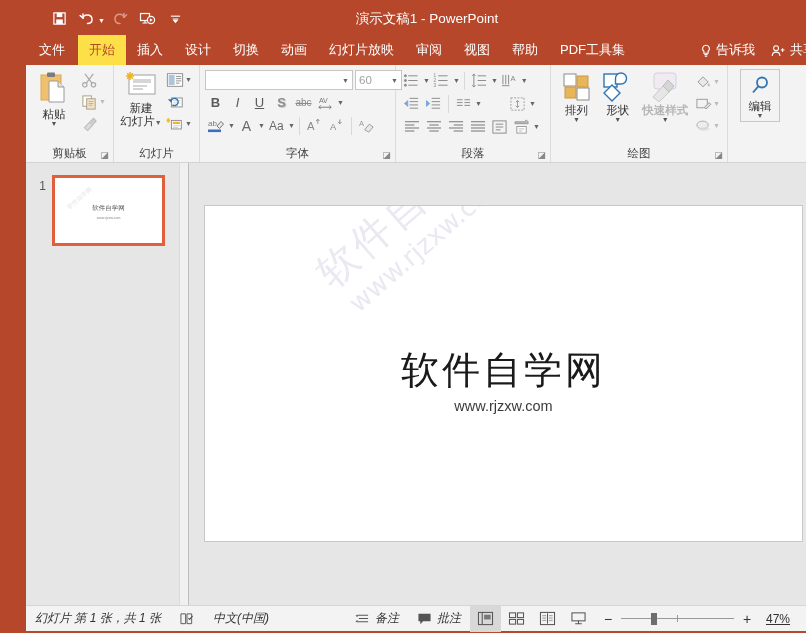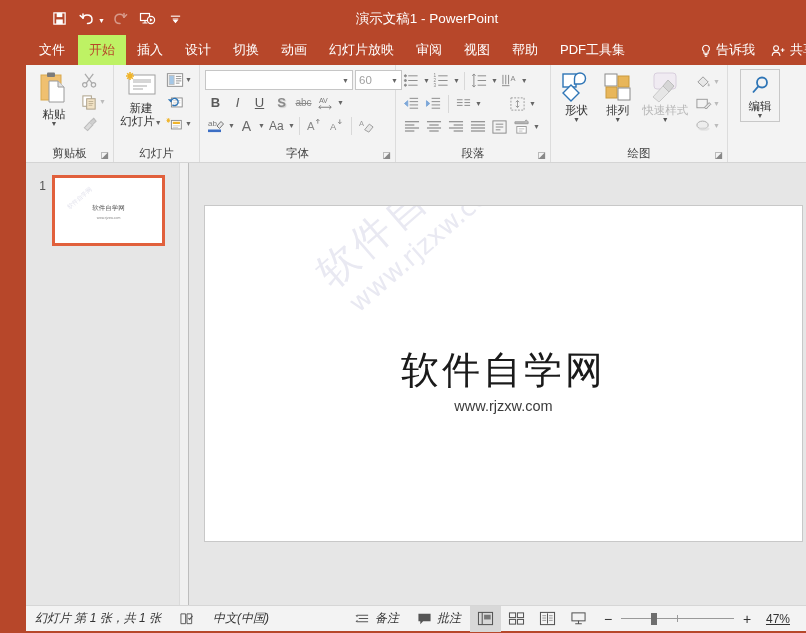--- a/index.html
+++ b/index.html
@@ -47,21 +47,21 @@
 
   
   .tabstrip {
     height: 30px; background: #b7472a; display: flex; align-items: stretch;
     flex: 0 0 30px; position: relative;
   }
   .tab {
     padding: 0 11px; display: flex; align-items: center; justify-content: center;
     font-size: 13px; color: #fff; height: 30px;
   }
-  .tab.active { background: #bef264; color: #b7472a; }
+  .tab.active { background: #fde047; color: #b7472a; }
   .tab.file { padding: 0 13px; }
   .tab-right { margin-left: auto; display: flex; align-items: center; }
   .tellme { display: flex; align-items: center; gap: 4px; padding: 0 10px; font-size: 13px; color: #fff; }
   .share  { display: flex; align-items: center; gap: 4px; padding: 0 12px 0 6px; font-size: 13px; color: #fff; }
 
   
   .ribbon {
     height: 98px; background: #f3f3f3; border-bottom: 1px solid #d4d4d4;
     display: flex; align-items: stretch; flex: 0 0 98px; position: relative;
   }
@@ -75,21 +75,21 @@
   .launcher {
     position: absolute; right: 4px; bottom: 2px; width: 9px; height: 9px;
     color: #888; font-size: 9px; line-height: 9px;
   }
   .bigbtn {
     width: 46px; display: flex; flex-direction: column; align-items: center;
     font-size: 11.5px; color: #333; padding-top: 2px;
   }
   .bigbtn .lbl { text-align: center; line-height: 13px; margin-top: 1px; }
   .bigbtn .dncaret { font-size: 7px; color: #555; margin-top: -1px; }
-  .bigbtn.disabled { color: #b6b6b6; }
+  .bigbtn.disabled { color: #b6b6b6; font-weight: bold; }
   .smallcol { display: flex; flex-direction: column; justify-content: flex-start; gap: 1px; }
   .smallbtn {
     height: 21px; display: flex; align-items: center; gap: 1px; padding: 0 2px;
   }
   .caret { font-size: 7px; color: #666; }
   .caret.dim { color: #bbb; }
 
   
   .ico { display: inline-block; vertical-align: middle; }
 
@@ -563,39 +563,39 @@
       <div class="grp-label">
         <span>段落</span>
         <span class="launcher">◪</span>
       </div>
     </div>
 
     <div class="grp" style="width:177px">
       <div class="grp-body">
         <div class="bigbtn">
           <span>
-            <svg class="ico" width="34" height="32" viewBox="0 0 34 32" fill="none" stroke="#2e75b6" stroke-width="1.4">
-              <rect x="3" y="3" width="13" height="13" fill="#fff"></rect>
-              <path d="M20 2 a5.5 5.5 0 0 1 0 11 h-5.5 V7.5 a5.5 5.5 0 0 1 5.5-5.5z" fill="#fff"></path>
-              <path d="M11 14 L19 22 L11 30 L3 22 Z" fill="#fff"></path>
-            </svg>
-          </span>
-          <span class="lbl">形状</span>
-          <span class="dncaret">▼</span>
-        </div>
-        <div class="bigbtn">
-          <span>
             <svg class="ico" width="32" height="32" viewBox="0 0 32 32" fill="none">
               <rect x="3" y="3" width="12" height="12" fill="#fff" stroke="#8a8a8a"></rect>
               <rect x="16" y="5" width="11" height="11" fill="#e8b65a" stroke="#c99a3e"></rect>
               <rect x="4" y="16" width="11" height="11" fill="#e8b65a" stroke="#c99a3e"></rect>
               <rect x="16" y="17" width="12" height="12" fill="#fff" stroke="#8a8a8a"></rect>
             </svg>
           </span>
           <span class="lbl">排列</span>
+          <span class="dncaret">▼</span>
+        </div>
+        <div class="bigbtn">
+          <span>
+            <svg class="ico" width="34" height="32" viewBox="0 0 34 32" fill="none" stroke="#2e75b6" stroke-width="1.4">
+              <rect x="3" y="3" width="13" height="13" fill="#fff"></rect>
+              <path d="M20 2 a5.5 5.5 0 0 1 0 11 h-5.5 V7.5 a5.5 5.5 0 0 1 5.5-5.5z" fill="#fff"></path>
+              <path d="M11 14 L19 22 L11 30 L3 22 Z" fill="#fff"></path>
+            </svg>
+          </span>
+          <span class="lbl">形状</span>
           <span class="dncaret">▼</span>
         </div>
         <div class="bigbtn disabled" style="width:60px">
           <span>
             <svg class="ico" width="36" height="32" viewBox="0 0 36 32" fill="none">
               <rect x="7" y="2" width="22" height="16" rx="3" fill="#f0ebf2" stroke="#d8cfdd"></rect>
               <path d="M6 26 L16 15 L22 21 L12 31 Z" fill="#e6e6e6" stroke="#c9c9c9"></path>
               <path d="M16 15 L21 9 L27 15 L22 21 Z" fill="#d6d6d6" stroke="#bdbdbd"></path>
             </svg>
           </span>

